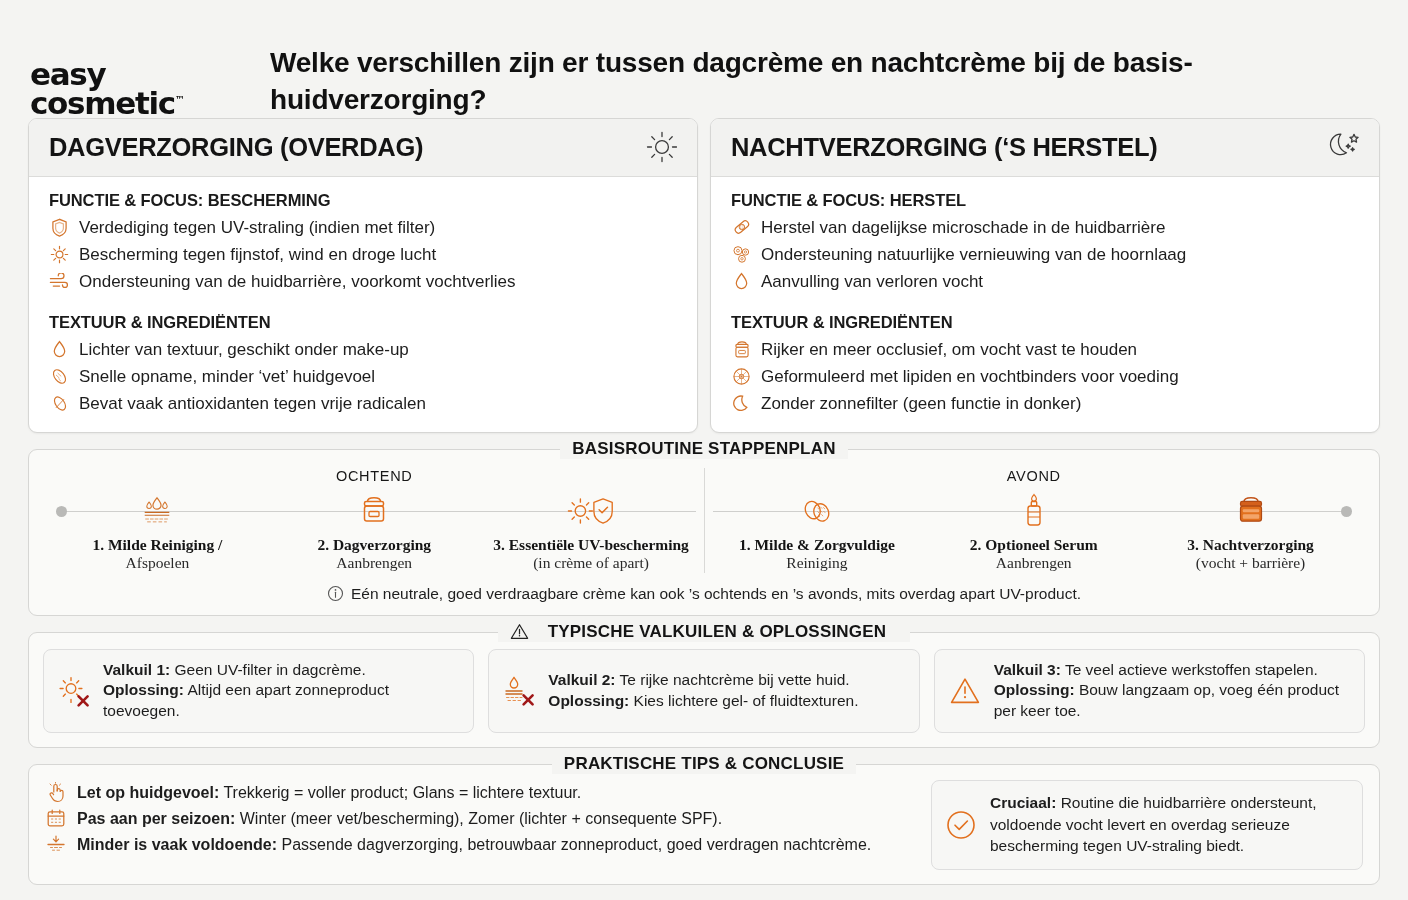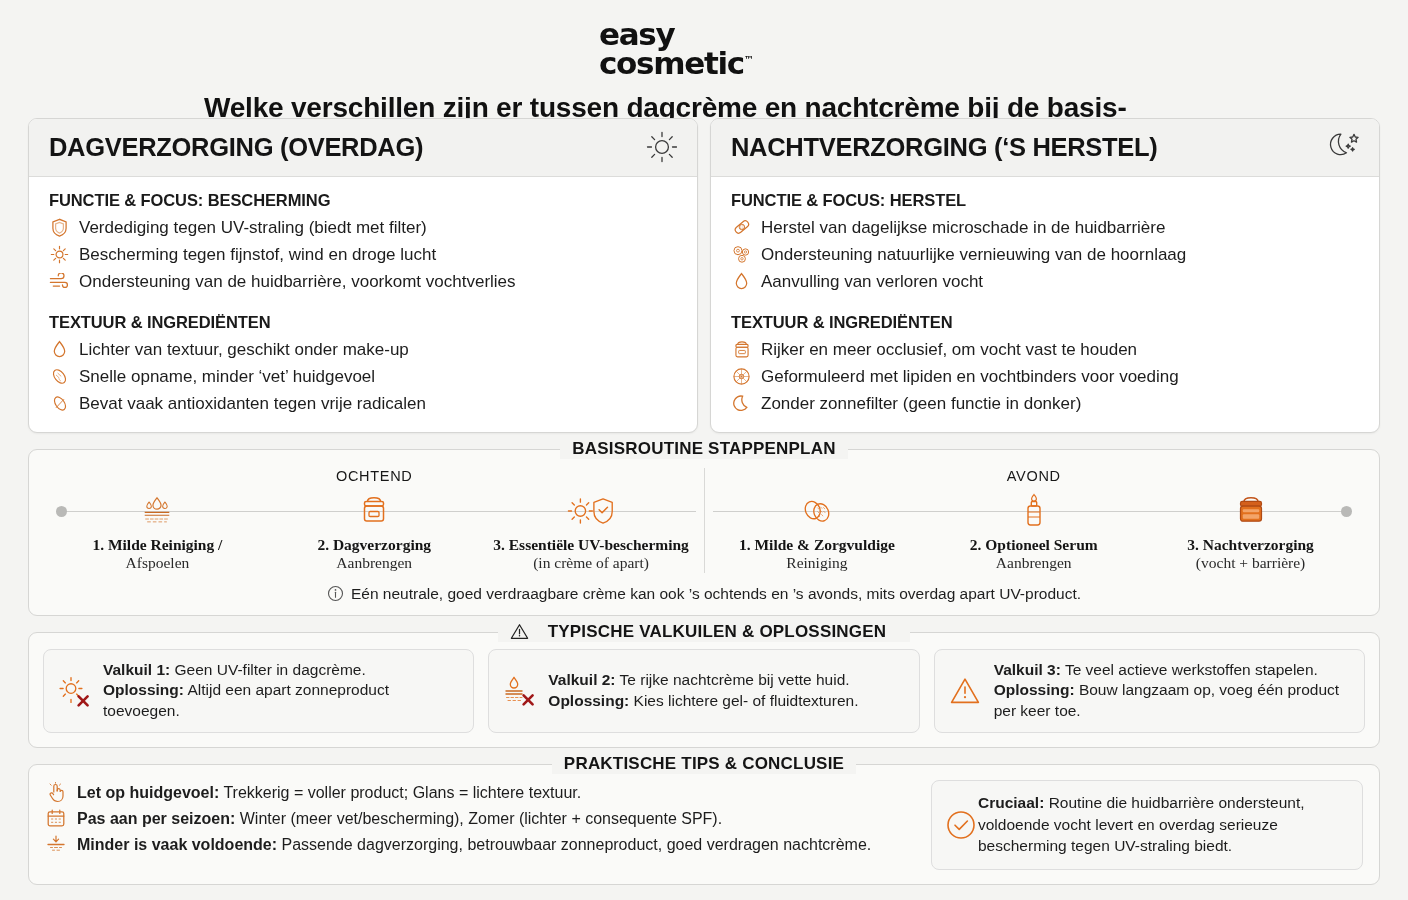--- a/index.html
+++ b/index.html
@@ -6,21 +6,21 @@
   html, body {
     width: 1408px; height: 900px;
     background: #f4f4f2;
     font-family: "Liberation Sans", sans-serif;
     color: #1a1a1a;
     overflow: hidden;
   }
   .page { position: relative; width: 1408px; height: 900px; padding: 0; }
 
   
-  .header { display: flex; align-items: center; padding: 14px 0 0 0; height: 118px; flex-direction: column; }
+  .header { display: flex; align-items: flex-end; padding: 14px 0 0 0; height: 118px; }
   .logo-wrap { width: 270px; padding-left: 30px; padding-top: 6px; }
   .logo { font-family: "DejaVu Sans", sans-serif; font-weight: 700; font-size: 31px;
           line-height: 0.92; letter-spacing: -1.3px; color: #111; position: relative; display:inline-block; }
   .logo .l2 { display:block; }
   .logo .tm { font-size: 10px; vertical-align: super; letter-spacing: 0; font-weight:700; }
   .title { font-size: 28px; font-weight: 700; line-height: 1.30; letter-spacing: -0.2px;
            color: #111; padding-top: 12px; max-width: 1000px; }
 
   
   .cards { display: flex; gap: 12px; padding: 0 28px; }
@@ -70,21 +70,21 @@
   .pit .pic { flex: 0 0 36px; display: flex; align-items: center; justify-content: center; }
 
   
   .tips-wrap { display: flex; gap: 16px; padding: 15px 16px 14px 16px; align-items: flex-start; }
   .tips-list { flex: 1 1 auto; }
   .tips-list li { list-style: none; display: flex; align-items: flex-start; gap: 10px;
                   font-size: 16px; line-height: 1.5; color: #1d1d1d; padding: 1px 0; }
   .tips-list li b { font-weight: 700; }
   .tips-list li .ic { flex: 0 0 22px; width: 22px; height: 22px; display: flex; align-items: center; justify-content: center; }
   .concl { flex: 0 0 432px; background: #f7f7f5; border: 1px solid #dedede; border-radius: 8px;
-           padding: 11px 14px 12px 12px; display: flex; align-items: center; }
+           padding: 11px 14px 12px 12px; display: flex; gap: 12px; align-items: center; }
   .concl .ctxt { font-size: 15.5px; line-height: 1.38; color: #1d1d1d; }
   .concl .ctxt b { font-weight: 700; }
 
   svg { display: block; }
 </style>
 </head>
 <body>
 
 <div class="page">
 
@@ -114,21 +114,21 @@
 
         <div class="sec-title">FUNCTIE &amp; FOCUS: BESCHERMING</div>
         <ul class="feats">
           <li>
             <span class="ic">
               <svg width="17" height="19" viewBox="0 0 17 19" fill="none" stroke="#D4762E" stroke-width="1.25">
                 <path d="M8.5 1.3 1.9 4v6.2c0 4.1 2.9 6.7 6.6 7.9 3.7-1.2 6.6-3.8 6.6-7.9V4z"></path>
                 <path d="M8.5 4.4 4.6 6v4.1c0 2.6 1.8 4.2 3.9 5 2.1-.8 3.9-2.4 3.9-5V6z" opacity=".55"></path>
               </svg>
             </span>
-            <span>Verdediging tegen UV-straling (biedt met filter)</span>
+            <span>Verdediging tegen UV-straling (indien met filter)</span>
           </li>
           <li>
             <span class="ic">
               <svg width="19" height="19" viewBox="0 0 20 20" fill="none" stroke="#D4762E" stroke-width="1.25" stroke-linecap="round">
                 <circle cx="10" cy="10" r="3.6"></circle>
                 <path d="M10 1.4v2.6M10 16v2.6M1.4 10h2.6M16 10h2.6M4 4l1.9 1.9M14.1 14.1 16 16M16 4l-1.9 1.9M5.9 14.1 4 16"></path>
               </svg>
             </span>
             <span>Bescherming tegen fijnstof, wind en droge lucht</span>
           </li>

